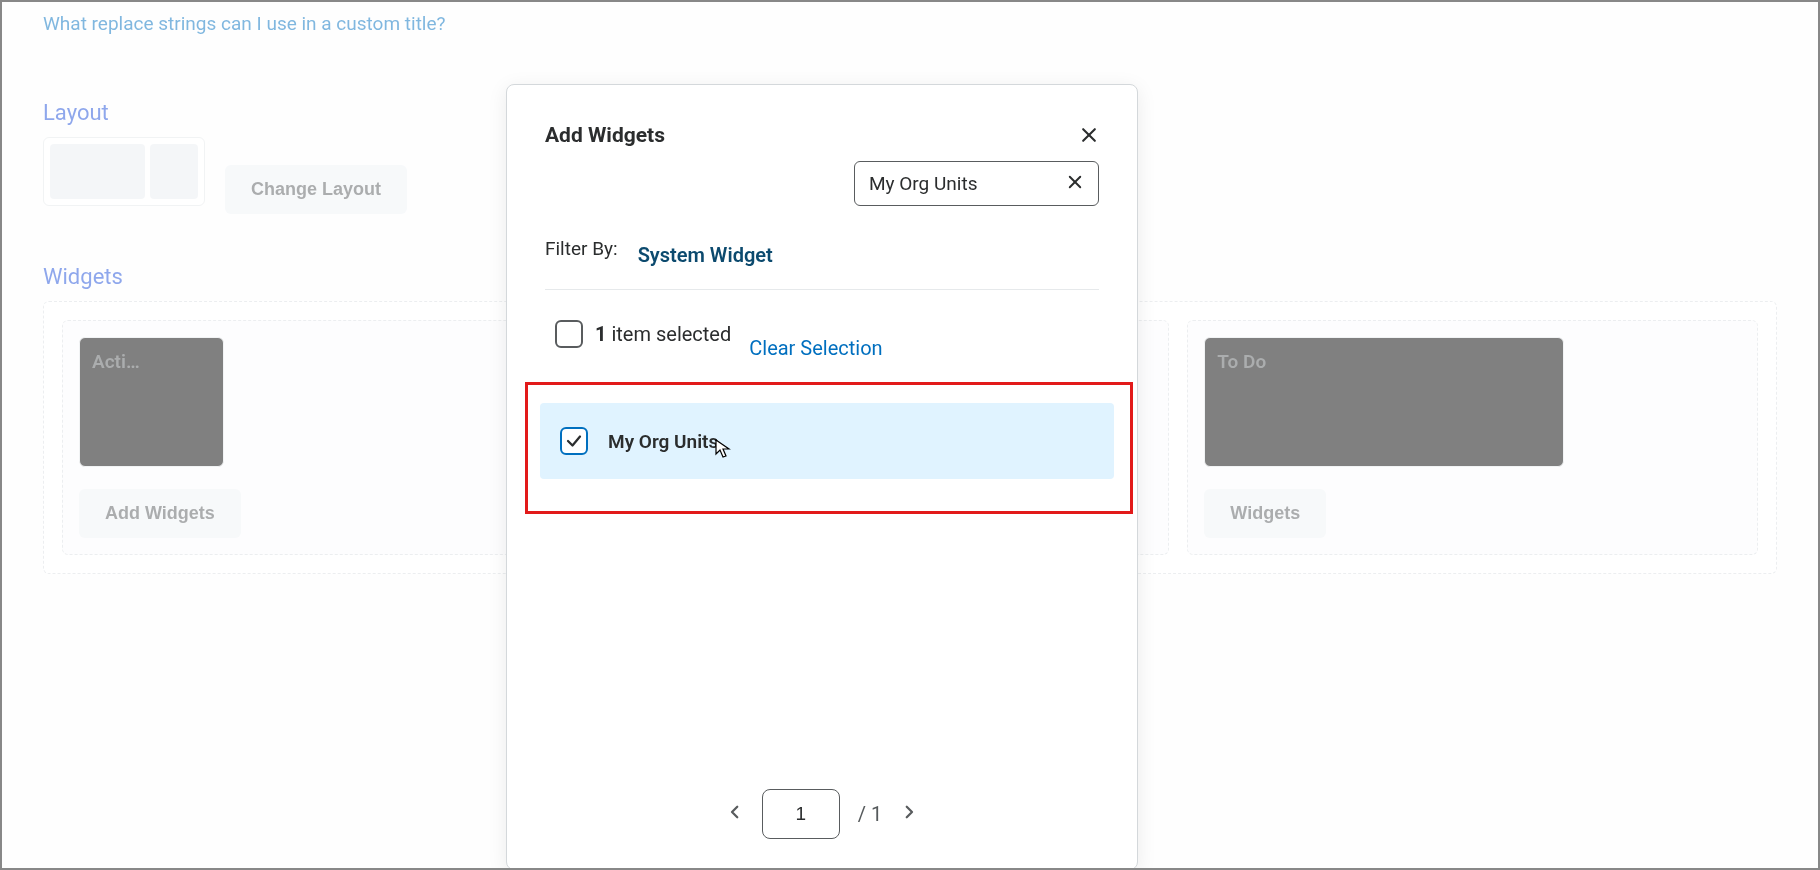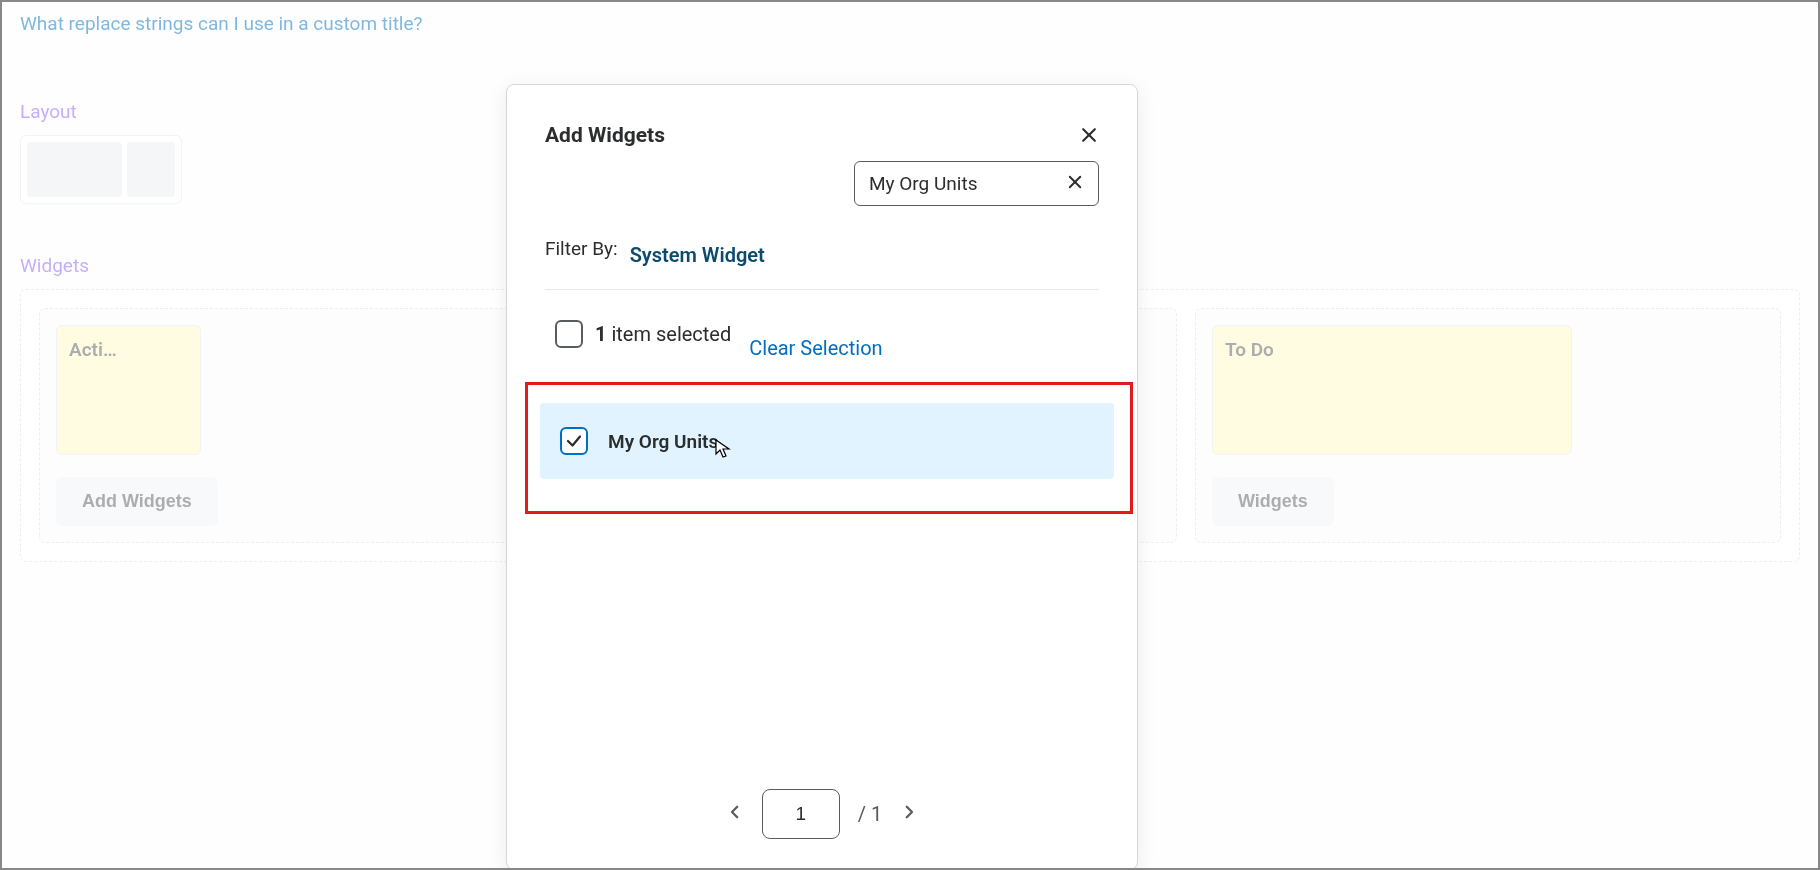--- a/index.html
+++ b/index.html
@@ -15,39 +15,39 @@
       overflow: hidden;
       position: relative;
       border: 2px solid #888;
     }
     .background-page {
       position: absolute;
       top: 0;
       left: 0;
       right: 0;
       bottom: 0;
-      padding: 10px 18px;
+      padding: 10px 41px;
     }
     .overlay {
       position: absolute;
       top: 0;
       left: 0;
       right: 0;
       bottom: 0;
       background: rgba(255,255,255,0.5);
       z-index: 10;
     }
     .help-link {
       color: #006fbf;
       font-size: 19px;
       text-decoration: none;
     }
     .section-label {
-      color: #8b5cf6;
-      font-size: 19px;
+      color: #1d4ed8;
+      font-size: 22px;
       margin-top: 65px;
     }
     .layout-row {
       display: flex;
       align-items: flex-start;
       margin-top: 12px;
       gap: 20px;
     }
     .layout-thumb {
       border: 1px solid #e3e6e8;
@@ -112,21 +112,21 @@
       display: flex;
       flex-direction: column;
     }
     .panel-lg {
       flex: 2;
     }
     .panel-sm {
       flex: 1;
     }
     .widget-card {
-      background: #fef9c3;
+      background: #000000;
       border: 1px solid #e3e6e8;
       border-radius: 6px;
       width: 145px;
       height: 130px;
       padding: 12px;
       font-size: 19px;
       font-weight: 600;
       color: #565a5c;
       overflow: hidden;
       white-space: nowrap;
@@ -195,21 +195,21 @@
     .search-clear {
       cursor: pointer;
     }
     .search-clear svg {
       width: 18px;
       height: 18px;
     }
     .filter-row {
       display: flex;
       align-items: center;
-      gap: 12px;
+      gap: 20px;
       padding: 24px 38px 0 38px;
     }
     .filter-label {
       font-size: 19px;
       color: #2b2d2e;
     }
     .filter-value {
       font-size: 20px;
       font-weight: 600;
       color: #0c4a6e;
@@ -319,20 +319,21 @@
   <a href="#" class="help-link">What replace strings can I use in a custom title?</a>
 
   <div class="section-label">Layout</div>
 
   <div class="layout-row">
     <div class="layout-thumb">
       <div class="thumb-panel-lg"></div>
       <div class="thumb-panel-sm"></div>
     </div>
     <div class="layout-info">
+      <button class="btn change-layout-btn">Change Layout</button>
     </div>
   </div>
 
   <div class="section-label widgets-section-label">Widgets</div>
 
   <div class="widgets-area">
     <div class="panel panel-lg">
       <div class="widget-card">Acti…</div>
       <button class="btn add-widgets-btn">Add Widgets</button>
     </div>

